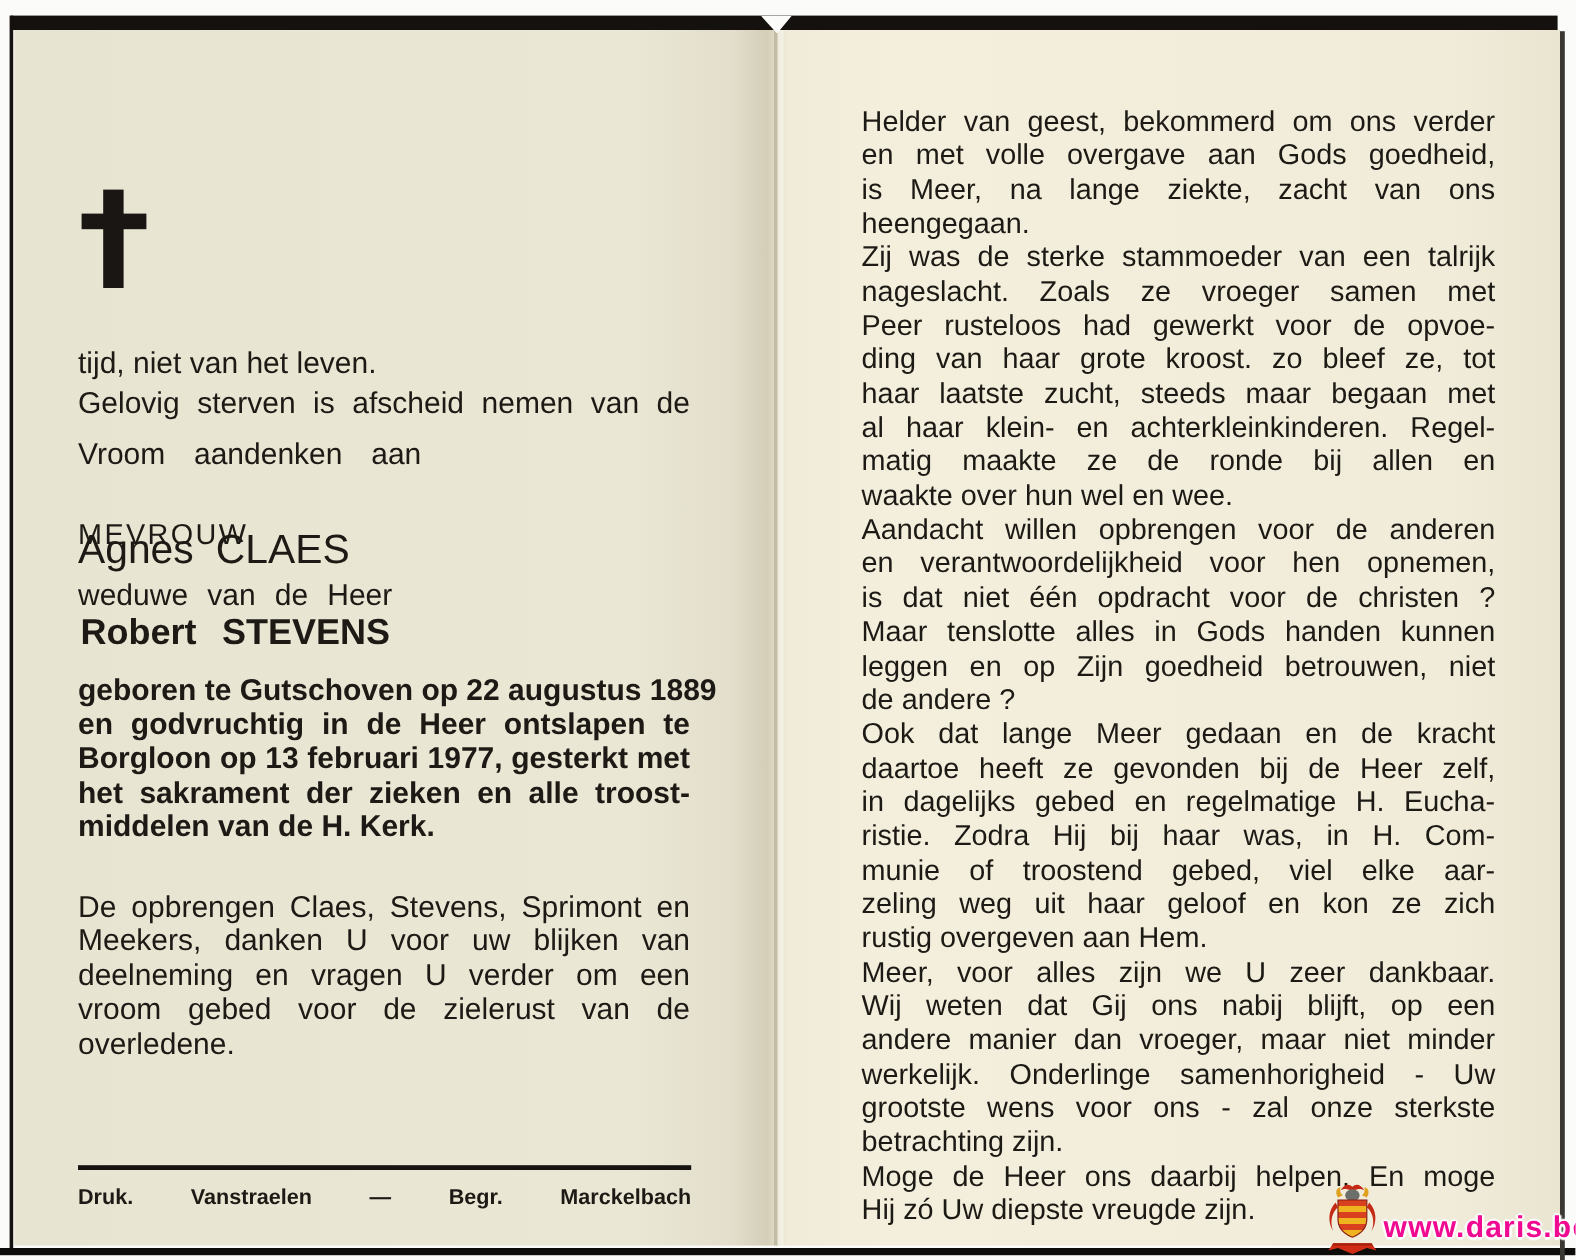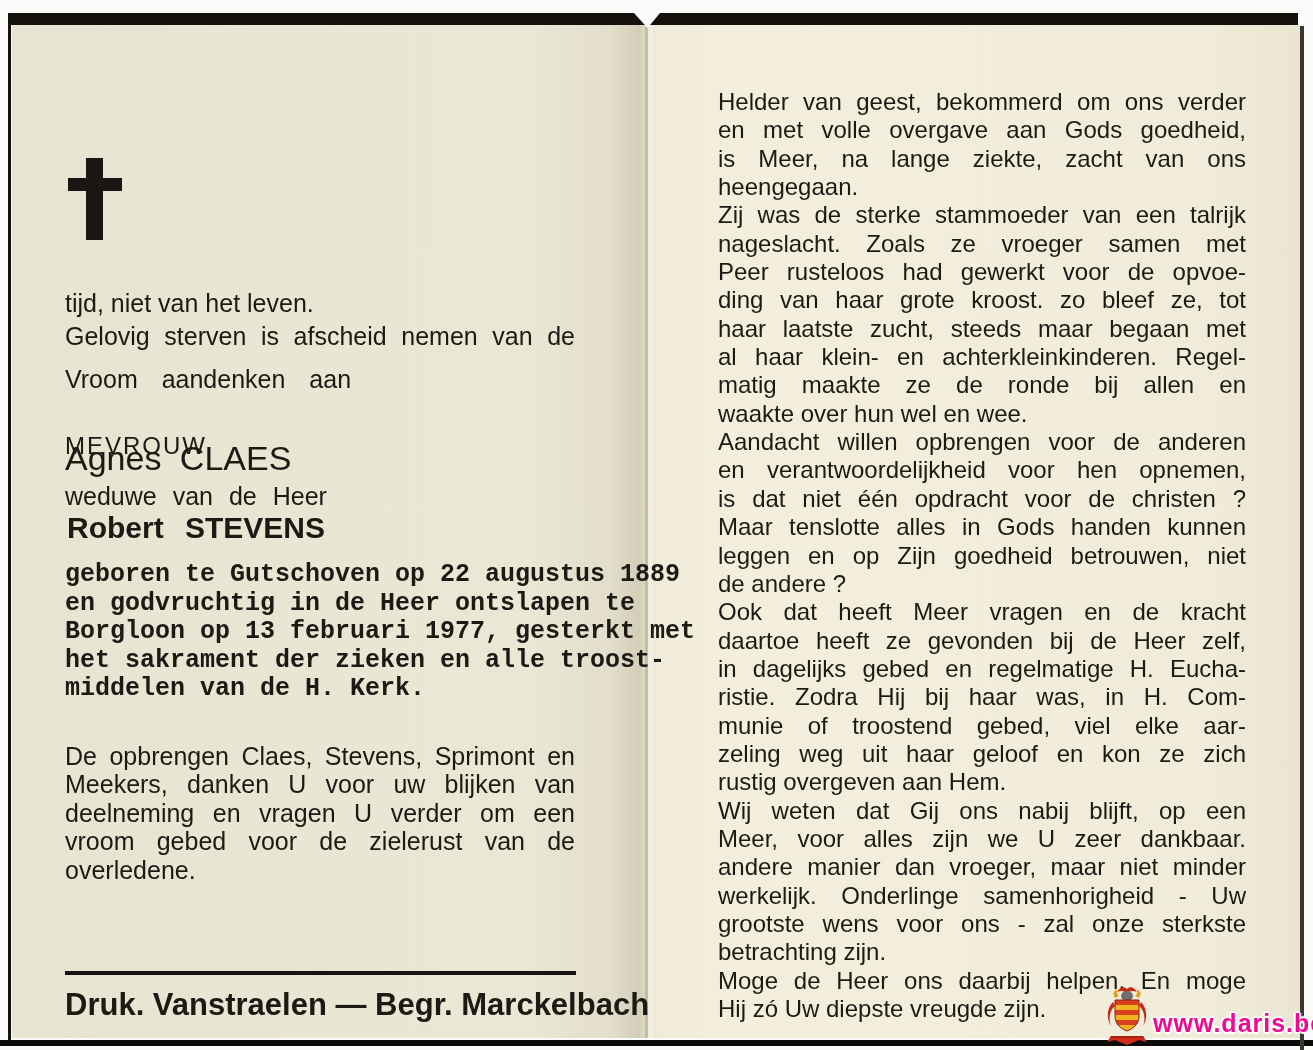--- a/index.html
+++ b/index.html
@@ -32,24 +32,24 @@
   
   .cross{position:absolute;left:56px;top:133px;width:54px;height:82px;}
   .cross .v{position:absolute;left:18px;top:0;width:17px;height:82px;background:#191613;}
   .cross .h{position:absolute;left:0;top:20px;width:54px;height:13px;background:#191613;}
   .intro{left:53px;top:262px;width:510px;font-size:25px;line-height:33px;}
   .dedication{left:53px;top:340px;font-size:25px;word-spacing:17px;}
   .honorific{left:53px;top:407px;font-size:24px;letter-spacing:2px;}
   .deceased{left:53px;top:414px;font-size:34px;font-weight:normal;word-spacing:9px;}
   .relation{left:53px;top:457px;font-size:25px;word-spacing:9px;}
   .spouse{left:55px;top:486px;font-size:30px;font-weight:bold;word-spacing:13px;}
-  .vital{left:53px;top:536px;width:510px;font-size:25px;font-weight:bold;line-height:28.6px;font-family:Liberation Mono, monospace;}
+  .vital{left:53px;top:536px;width:510px;font-size:25px;font-weight:bold;line-height:28.6px;}
   .ack{left:53px;top:717px;width:510px;font-size:25px;line-height:28.4px;}
   .printer-rule{position:absolute;left:53px;top:946px;width:511px;height:4px;background:#161310;}
-  .printer{left:53px;top:962px;width:511px;font-size:31px;font-weight:bold;
+  .printer{left:53px;top:962px;width:511px;font-size:18px;font-weight:bold;
     text-align:justify;text-align-last:justify;white-space:nowrap;}
 
   
   .memorial{left:706px;top:63px;width:528px;font-size:24px;line-height:28.35px;}
 
   
   .crest{position:absolute;left:1091px;top:961px;width:48px;height:62px;}
   .daris{position:absolute;left:1141px;top:984px;font-size:25px;font-weight:bold;
     letter-spacing:1px;color:#f00a92;
     text-shadow:-2px 0 1px #fff,2px 0 1px #fff,0 -2px 1px #fff,0 2px 1px #fff,
@@ -123,29 +123,29 @@
           <div class="line">haar laatste zucht, steeds maar begaan met</div>
           <div class="line">al haar klein- en achterkleinkinderen. Regel-</div>
           <div class="line">matig maakte ze de ronde bij allen en</div>
           <div class="line end">waakte over hun wel en wee.</div>
           <div class="line">Aandacht willen opbrengen voor de anderen</div>
           <div class="line">en verantwoordelijkheid voor hen opnemen,</div>
           <div class="line">is dat niet één opdracht voor de christen ?</div>
           <div class="line">Maar tenslotte alles in Gods handen kunnen</div>
           <div class="line">leggen en op Zijn goedheid betrouwen, niet</div>
           <div class="line end">de andere ?</div>
-          <div class="line">Ook dat heeft Meer vragen en de kracht</div>
+          <div class="line">Ook dat lange Meer gedaan en de kracht</div>
           <div class="line">daartoe heeft ze gevonden bij de Heer zelf,</div>
           <div class="line">in dagelijks gebed en regelmatige H. Eucha-</div>
           <div class="line">ristie. Zodra Hij bij haar was, in H. Com-</div>
           <div class="line">munie of troostend gebed, viel elke aar-</div>
           <div class="line">zeling weg uit haar geloof en kon ze zich</div>
           <div class="line end">rustig overgeven aan Hem.</div>
+          <div class="line">Meer, voor alles zijn we U zeer dankbaar.</div>
           <div class="line">Wij weten dat Gij ons nabij blijft, op een</div>
-          <div class="line">Meer, voor alles zijn we U zeer dankbaar.</div>
           <div class="line">andere manier dan vroeger, maar niet minder</div>
           <div class="line">werkelijk. Onderlinge samenhorigheid - Uw</div>
           <div class="line">grootste wens voor ons - zal onze sterkste</div>
           <div class="line end">betrachting zijn.</div>
           <div class="line">Moge de Heer ons daarbij helpen. En moge</div>
           <div class="line end">Hij zó Uw diepste vreugde zijn.</div>
         </div>
     </div>
 
     <div class="crest">

